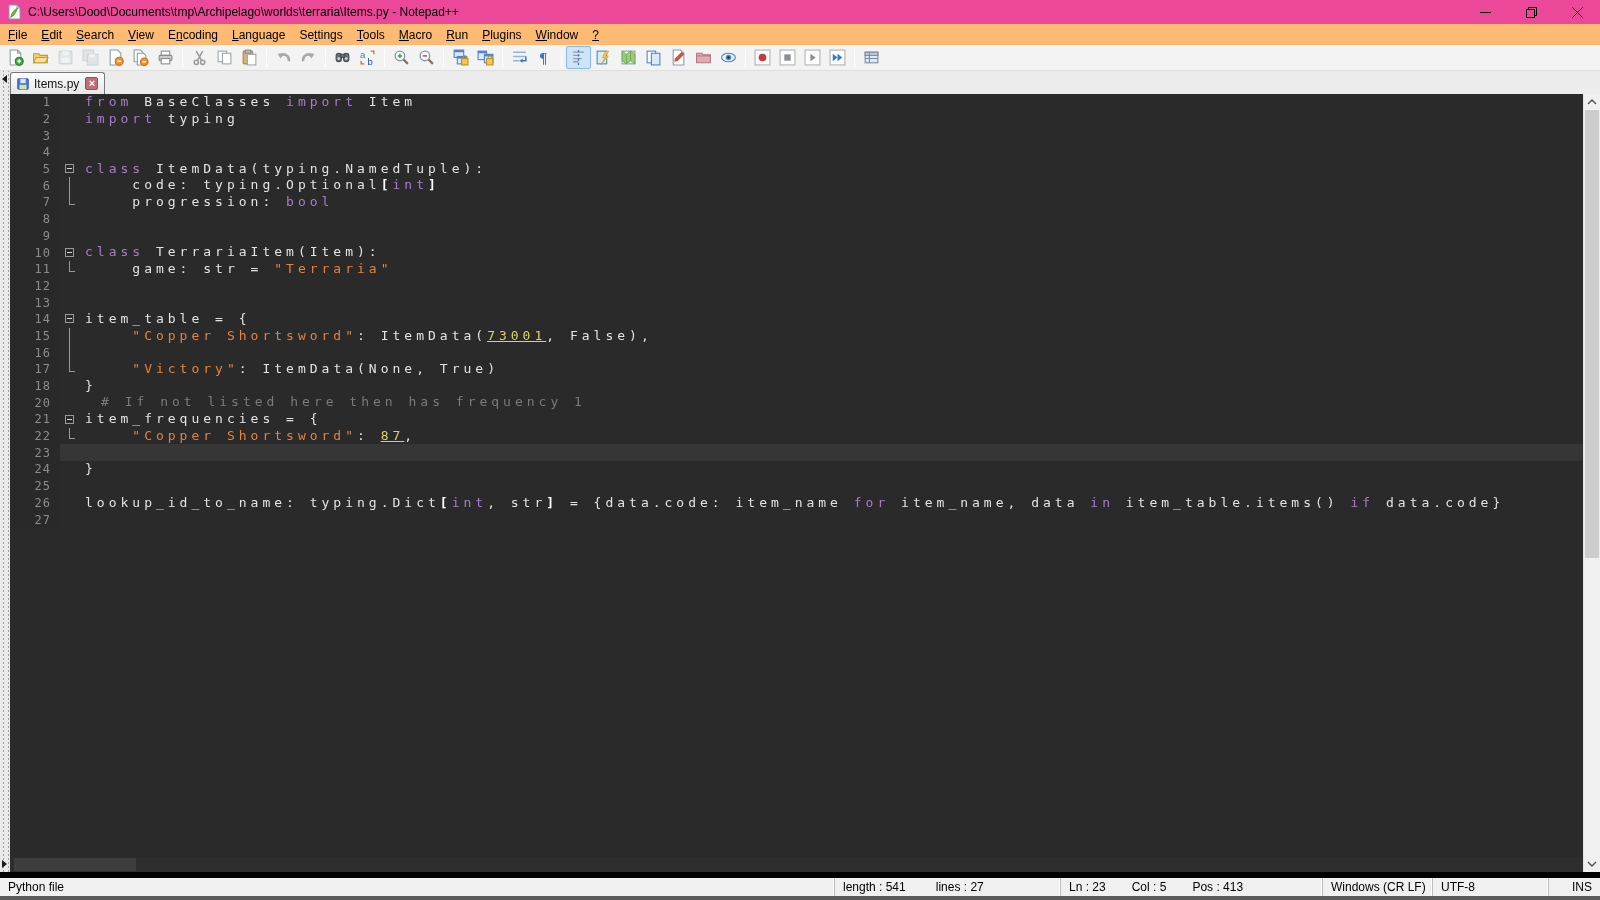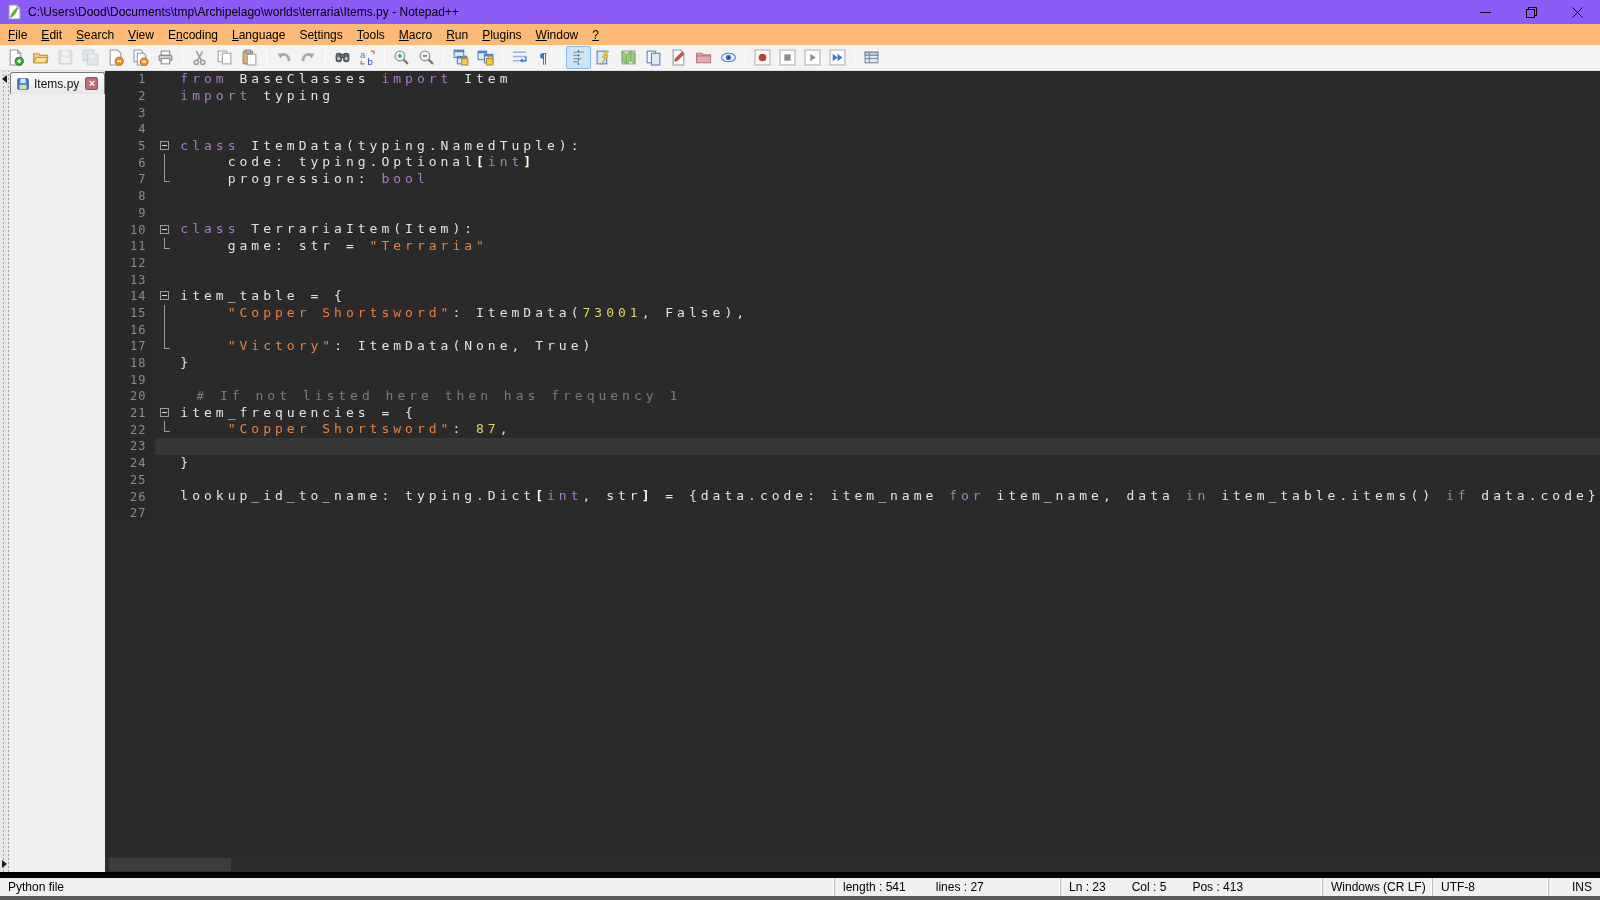--- a/index.html
+++ b/index.html
@@ -1,21 +1,21 @@
 <!DOCTYPE html>
 <html><head>
 <meta charset="utf-8">
 <style>
   * { margin:0; padding:0; box-sizing:border-box; }
   html,body { width:1600px; height:900px; overflow:hidden; background:#5a5a5a;
               font-family:"Liberation Sans", sans-serif; }
   .window { width:1600px; height:900px; display:flex; flex-direction:column; background:#f0f0f0; }
 
   
-  .titlebar { height:24px; background:#8b5cf6; display:flex; align-items:center; flex:0 0 auto; }
+  .titlebar { height:24px; background:#ec4899; display:flex; align-items:center; flex:0 0 auto; }
   .app-icon { width:16px; height:16px; margin:0 6px 0 6px; display:inline-flex; }
   .title-text { font-size:12px; color:#000; white-space:nowrap; }
   .win-controls { margin-left:auto; display:flex; height:100%; }
   .win-btn { width:46px; height:100%; display:flex; align-items:center; justify-content:center; }
   .win-btn svg { width:11px; height:11px; }
 
   
   .menubar { height:21px; background:#fdba74; display:flex; align-items:center; padding-left:1px; flex:0 0 auto;text-align:right; }
   .menu-item { font-size:12px; color:#000; padding:2px 7px; white-space:nowrap; }
   .menu-item u { text-decoration:underline; }
@@ -32,21 +32,21 @@
 
   
   .main { flex:1 1 auto; display:flex; min-height:0; }
   .dock-strip { width:10px; background:#e9e9e9; position:relative; flex:0 0 auto;
                 background-image:radial-gradient(circle, #a2a2a2 0.9px, transparent 1.1px);
                 background-size:5px 4px; background-position:1px 10px; }
   .tri-top { position:absolute; top:4px; left:2px; width:0; height:0;
              border-top:4px solid transparent; border-bottom:4px solid transparent; border-right:5px solid #1a1a1a; }
   .tri-bottom { position:absolute; bottom:4px; left:2px; width:0; height:0;
              border-top:4px solid transparent; border-bottom:4px solid transparent; border-left:5px solid #1a1a1a; }
-  .content-col { flex:1 1 auto; display:flex; flex-direction:row; min-width:0; }
+  .content-col { flex:1 1 auto; display:flex; flex-direction:column; min-width:0; }
 
   
   .tabbar { height:23px; background:#ececec; display:flex; align-items:flex-end; flex:0 0 auto; }
   .tab { height:22px; display:flex; align-items:center; padding:0 6px 0 5px;
          background:linear-gradient(#fdfdfd,#e7e7e7); border:1px solid #787878; border-bottom:none;
          border-radius:3px 3px 0 0; }
   .tab-icon { width:14px; height:14px; display:inline-flex; margin-right:4px; }
   .tab-icon svg { width:14px; height:14px; }
   .tab-label { font-size:12px; color:#111; white-space:nowrap; }
   .tab-close { width:13px; height:13px; margin-left:6px; background:#bd6e78; border:1px solid #96525c;
@@ -67,21 +67,21 @@
           background:#2a2a2a; z-index:1; }
   .fbox:after { content:''; position:absolute; left:1px; right:1px; top:3px; height:1px; background:#d8d8d8; }
   .fline { position:absolute; left:9px; top:0; bottom:0; width:1px; background:#9a9a9a; }
   .fend  { position:absolute; left:9px; top:0; height:10px; width:1px; background:#9a9a9a; }
   .fend:after { content:''; position:absolute; left:0; top:10px; width:6px; height:1px; background:#9a9a9a; }
   .code { flex:1 1 auto; white-space:pre; letter-spacing:4px; color:#e3e3e3; height:100%;
           display:flex; align-items:flex-start; padding-left:5px; }
   .row.current .fold, .row.current .code { background:#363636; }
   .tk { color:#a77bc9; }   
   .ts { color:#e8813c; }   
-  .tn { color:#ddd35f; }   
+  .tn { color:#ddd35f;text-decoration:underline; }   
   .tc { color:#7a7a7a;margin-left:16px; }   
   .td { color:#e3e3e3; }   
   .tb { color:#ffffff; font-weight:bold; } 
 
   
   .vscroll { width:17px; flex:0 0 auto; background:#f0f0f0; border-left:1px solid #e2e2e2;
              display:flex; flex-direction:column; }
   .vs-arrow { height:16px; flex:0 0 auto; display:flex; align-items:center; justify-content:center; }
   .vs-arrow svg { width:10px; height:8px; }
   .vs-track { flex:1 1 auto; position:relative; }
@@ -575,25 +575,20 @@
                 <span class="lnum">17</span>
                 <span class="fold">
                   <span class="fend"></span>
                 </span>
                 <span class="code"><span class="td">    </span><span class="ts">"Victory"</span><span class="td">: ItemData(None, True)</span></span>
               </div>
               <div class="row">
                 <span class="lnum">18</span>
                 <span class="fold"></span>
                 <span class="code"><span class="td">}</span></span>
-              </div>
-              <div class="row">
-                <span class="lnum">19</span>
-                <span class="fold"></span>
-                <span class="code"></span>
               </div>
               <div class="row">
                 <span class="lnum">20</span>
                 <span class="fold"></span>
                 <span class="code"><span class="tc"># If not listed here then has frequency 1</span></span>
               </div>
               <div class="row">
                 <span class="lnum">21</span>
                 <span class="fold">
                   <span class="fbox"></span>

